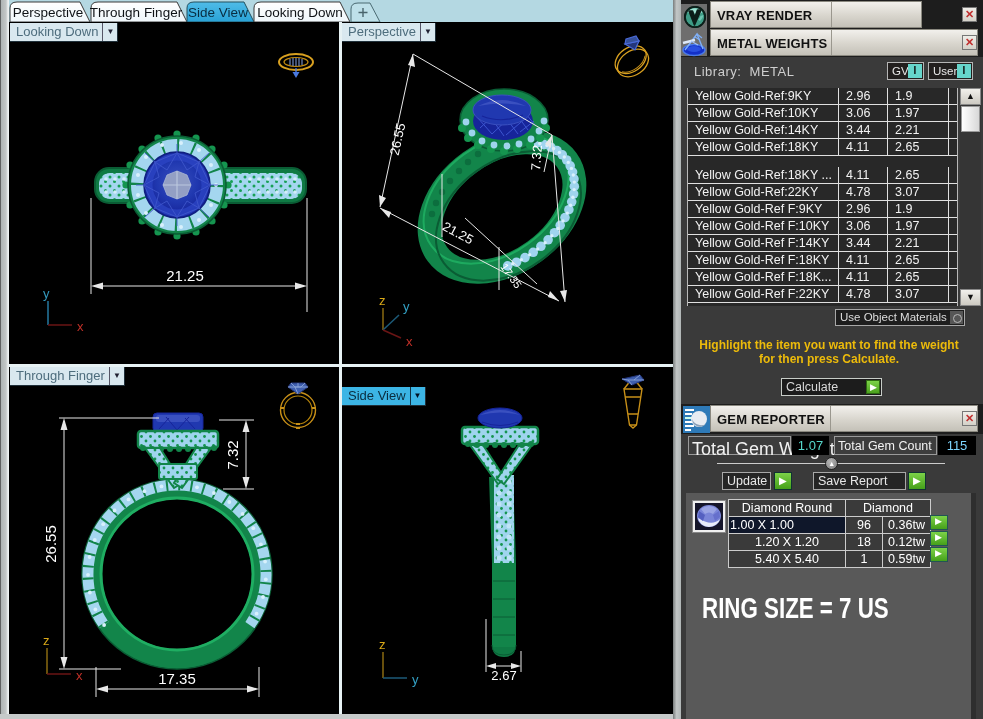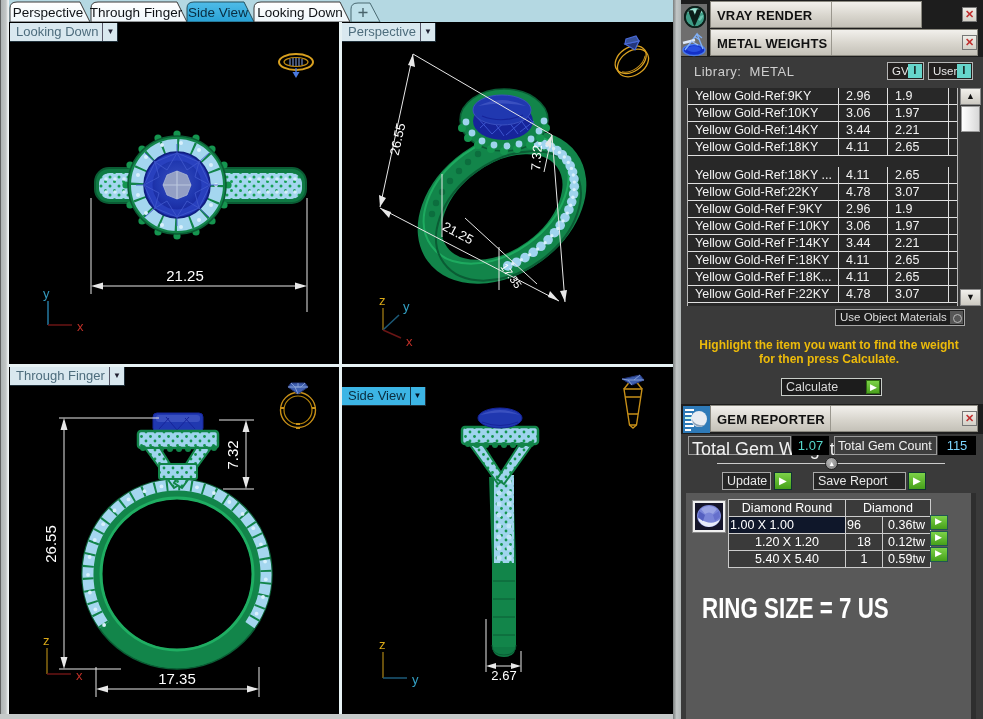--- a/index.html
+++ b/index.html
@@ -729,21 +729,21 @@
 </div>
 
 <table class="abs" style="left:728px;top:499px;border-collapse:collapse;font-size:12.5px;color:#fff;">
   <tbody>
       <tr style="height:15px;margin-left:34px;">
     <td style="border:1px solid #ccc;background:#3a3a3a;width:114px;text-align:center;">Diamond Round</td>
     <td colspan="2" style="border:1px solid #ccc;background:#3a3a3a;width:79px;text-align:center;">Diamond</td>
   </tr>
   <tr style="height:15px;">
     <td style="border:1px solid #ccc;background:#0f172a;">1.00 X 1.00</td>
-    <td style="border:1px solid #ccc;background:#3a3a3a;width:34px;">96</td>
+    <td style="border:1px solid #ccc;background:#3a3a3a;width:34px;text-align:center;">96</td>
     <td style="border:1px solid #ccc;background:#3a3a3a;width:45px;text-align:center;">0.36tw</td>
   </tr>
   <tr style="height:15px;">
     <td style="border:1px solid #ccc;background:#3a3a3a;text-align:center;">1.20 X 1.20</td>
     <td style="border:1px solid #ccc;background:#3a3a3a;text-align:center;">18</td>
     <td style="border:1px solid #ccc;background:#3a3a3a;text-align:center;">0.12tw</td>
   </tr>
   <tr style="height:15px;">
     <td style="border:1px solid #ccc;background:#3a3a3a;text-align:center;">5.40 X 5.40</td>
     <td style="border:1px solid #ccc;background:#3a3a3a;text-align:center;">1</td>

